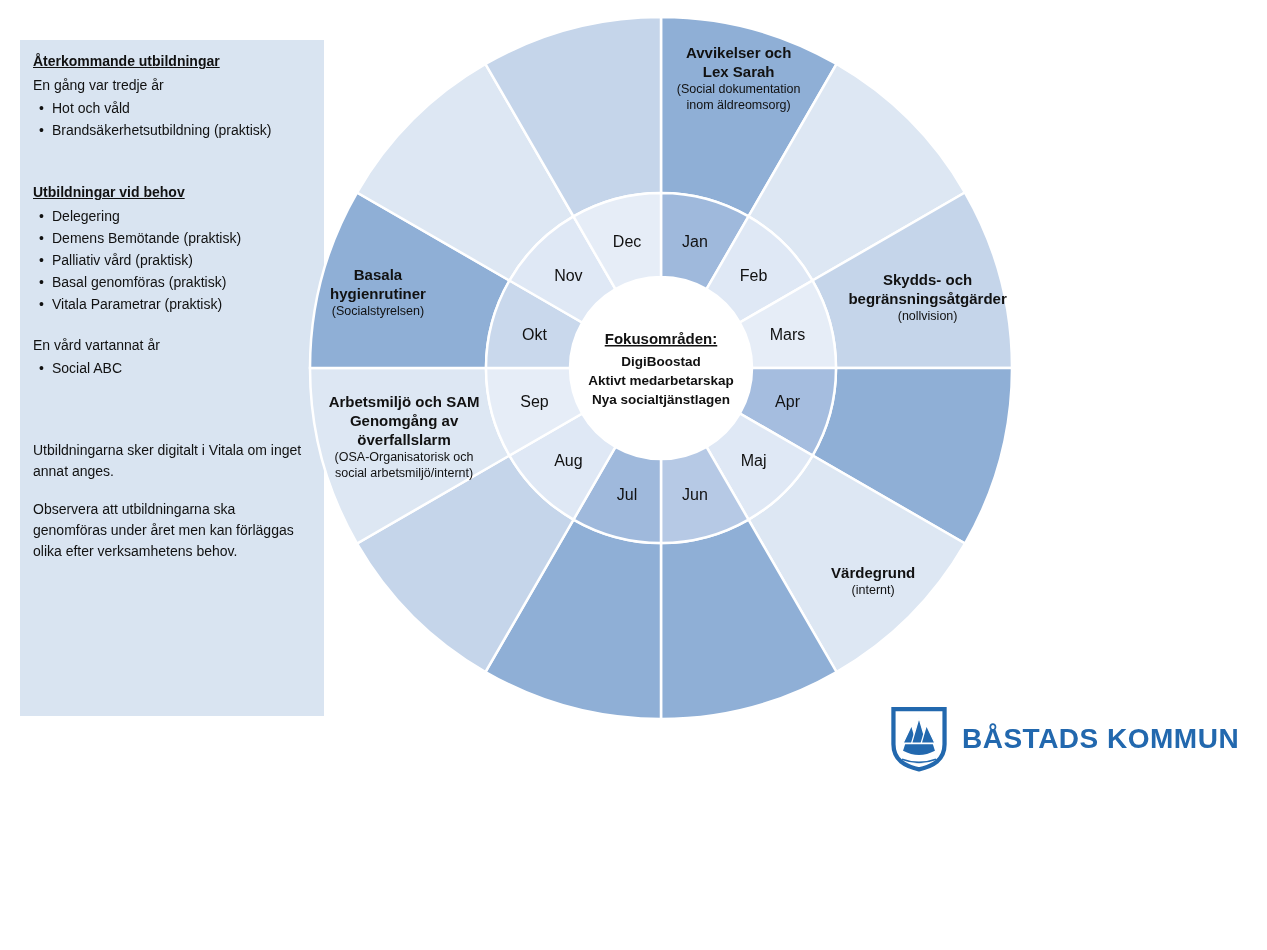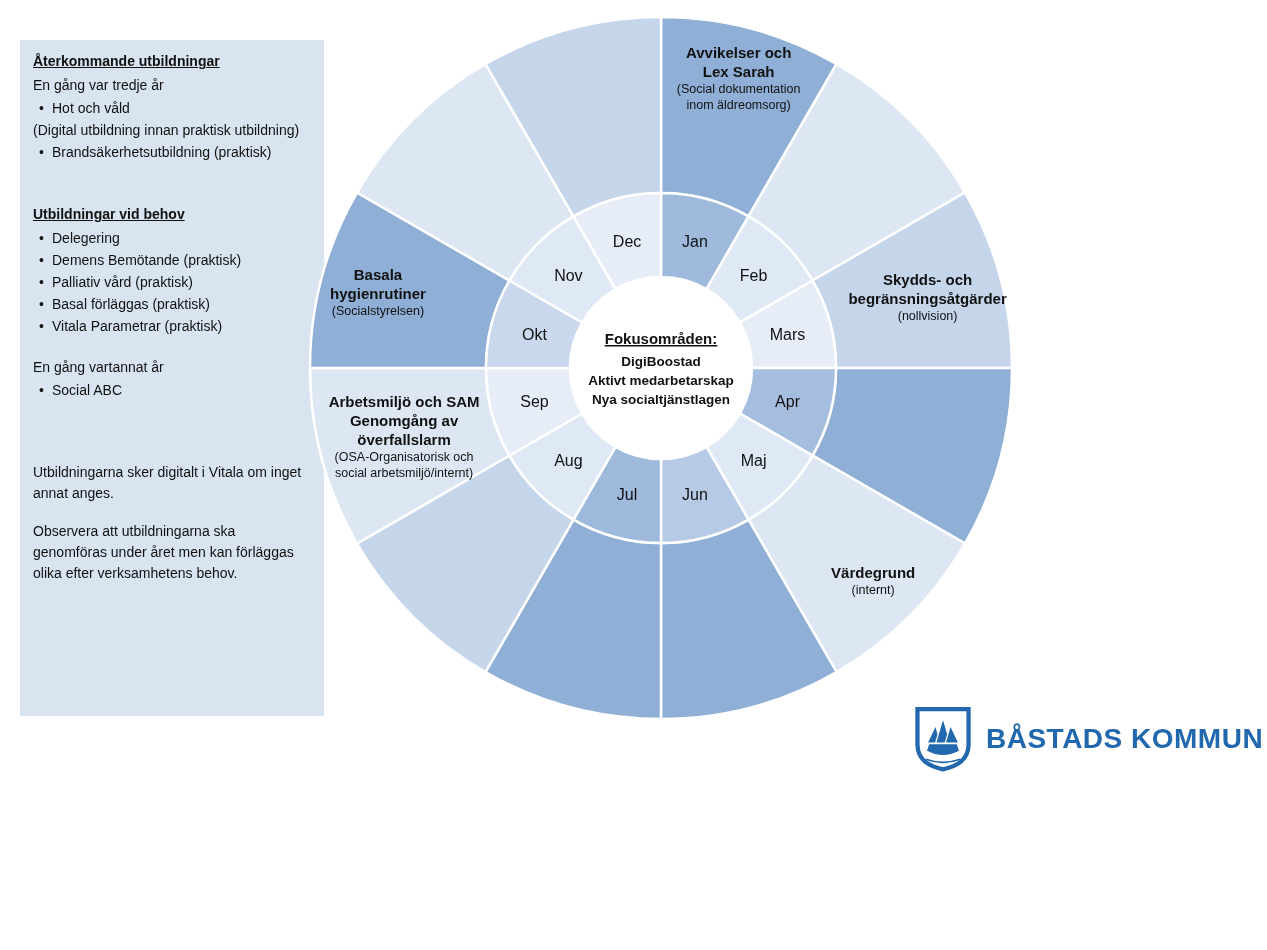--- a/index.html
+++ b/index.html
@@ -26,48 +26,47 @@
   .spacer-sm { height:16px; }
   .spacer-md { height:40px; }
   .spacer-lg { height:60px; }
 
   
   #wheel-svg { position:absolute; left:308px; top:14px; width:708px; height:708px; }
   #wheel-svg text { font-family:"Liberation Sans", sans-serif; fill:#111111; }
 
   
   .logo {
-    position:absolute; left:914px; top:706px;
+    position:absolute; left:890px; top:706px;
     display:flex; align-items:center; gap:14px;text-align:center;
   }
   .logo-text {
     font-size:28px; font-weight:bold; letter-spacing:0.5px;
     color:#2268ae; white-space:nowrap;
   }
 </style>
 </head>
 <body>
 
 <div class="page">
 
   <aside class="sidebar" id="sidebar-panel">
       <div class="blk heading-underline">Återkommande utbildningar</div>
       <div class="blk heading">En gång var tredje år</div>
       <div class="blk bullet">Hot och våld</div>
-      <div class="blk plain">(Digital utbildning innan praktisk utbildning)</div>
       <div class="blk bullet">Brandsäkerhetsutbildning (praktisk)</div>
       <div class="spacer-md"></div>
       <div class="blk heading-underline">Utbildningar vid behov</div>
       <div class="blk bullet">Delegering</div>
       <div class="blk bullet">Demens Bemötande (praktisk)</div>
       <div class="blk bullet">Palliativ vård (praktisk)</div>
-      <div class="blk bullet">Basal förläggas (praktisk)</div>
+      <div class="blk bullet">Basal genomföras (praktisk)</div>
       <div class="blk bullet">Vitala Parametrar (praktisk)</div>
       <div class="spacer-sm"></div>
-      <div class="blk heading">En gång vartannat år</div>
+      <div class="blk heading">En vård vartannat år</div>
       <div class="blk bullet">Social ABC</div>
       <div class="spacer-lg"></div>
       <div class="blk plain">Utbildningarna sker digitalt i Vitala om inget annat anges.</div>
       <div class="spacer-sm"></div>
       <div class="blk plain">Observera att utbildningarna ska genomföras under året men kan förläggas olika efter verksamhetens behov.</div>
     </aside>
 
   <svg id="wheel-svg" viewBox="0 0 708 708">
       <path d="M 353 3 A 351 351 0 0 1 528.5 50.02508327166203 L 440.5 202.44555433772322 A 175 175 0 0 0 353 179 Z" fill="#8fafd6" stroke="#ffffff" stroke-width="2.5"></path>
       <path d="M 353 179 A 175 175 0 0 1 440.5 202.44555433772322 L 398.5 275.1916882556161 A 91 91 0 0 0 353 263 Z" fill="#9fb9dc" stroke="#ffffff" stroke-width="2.5"></path>

